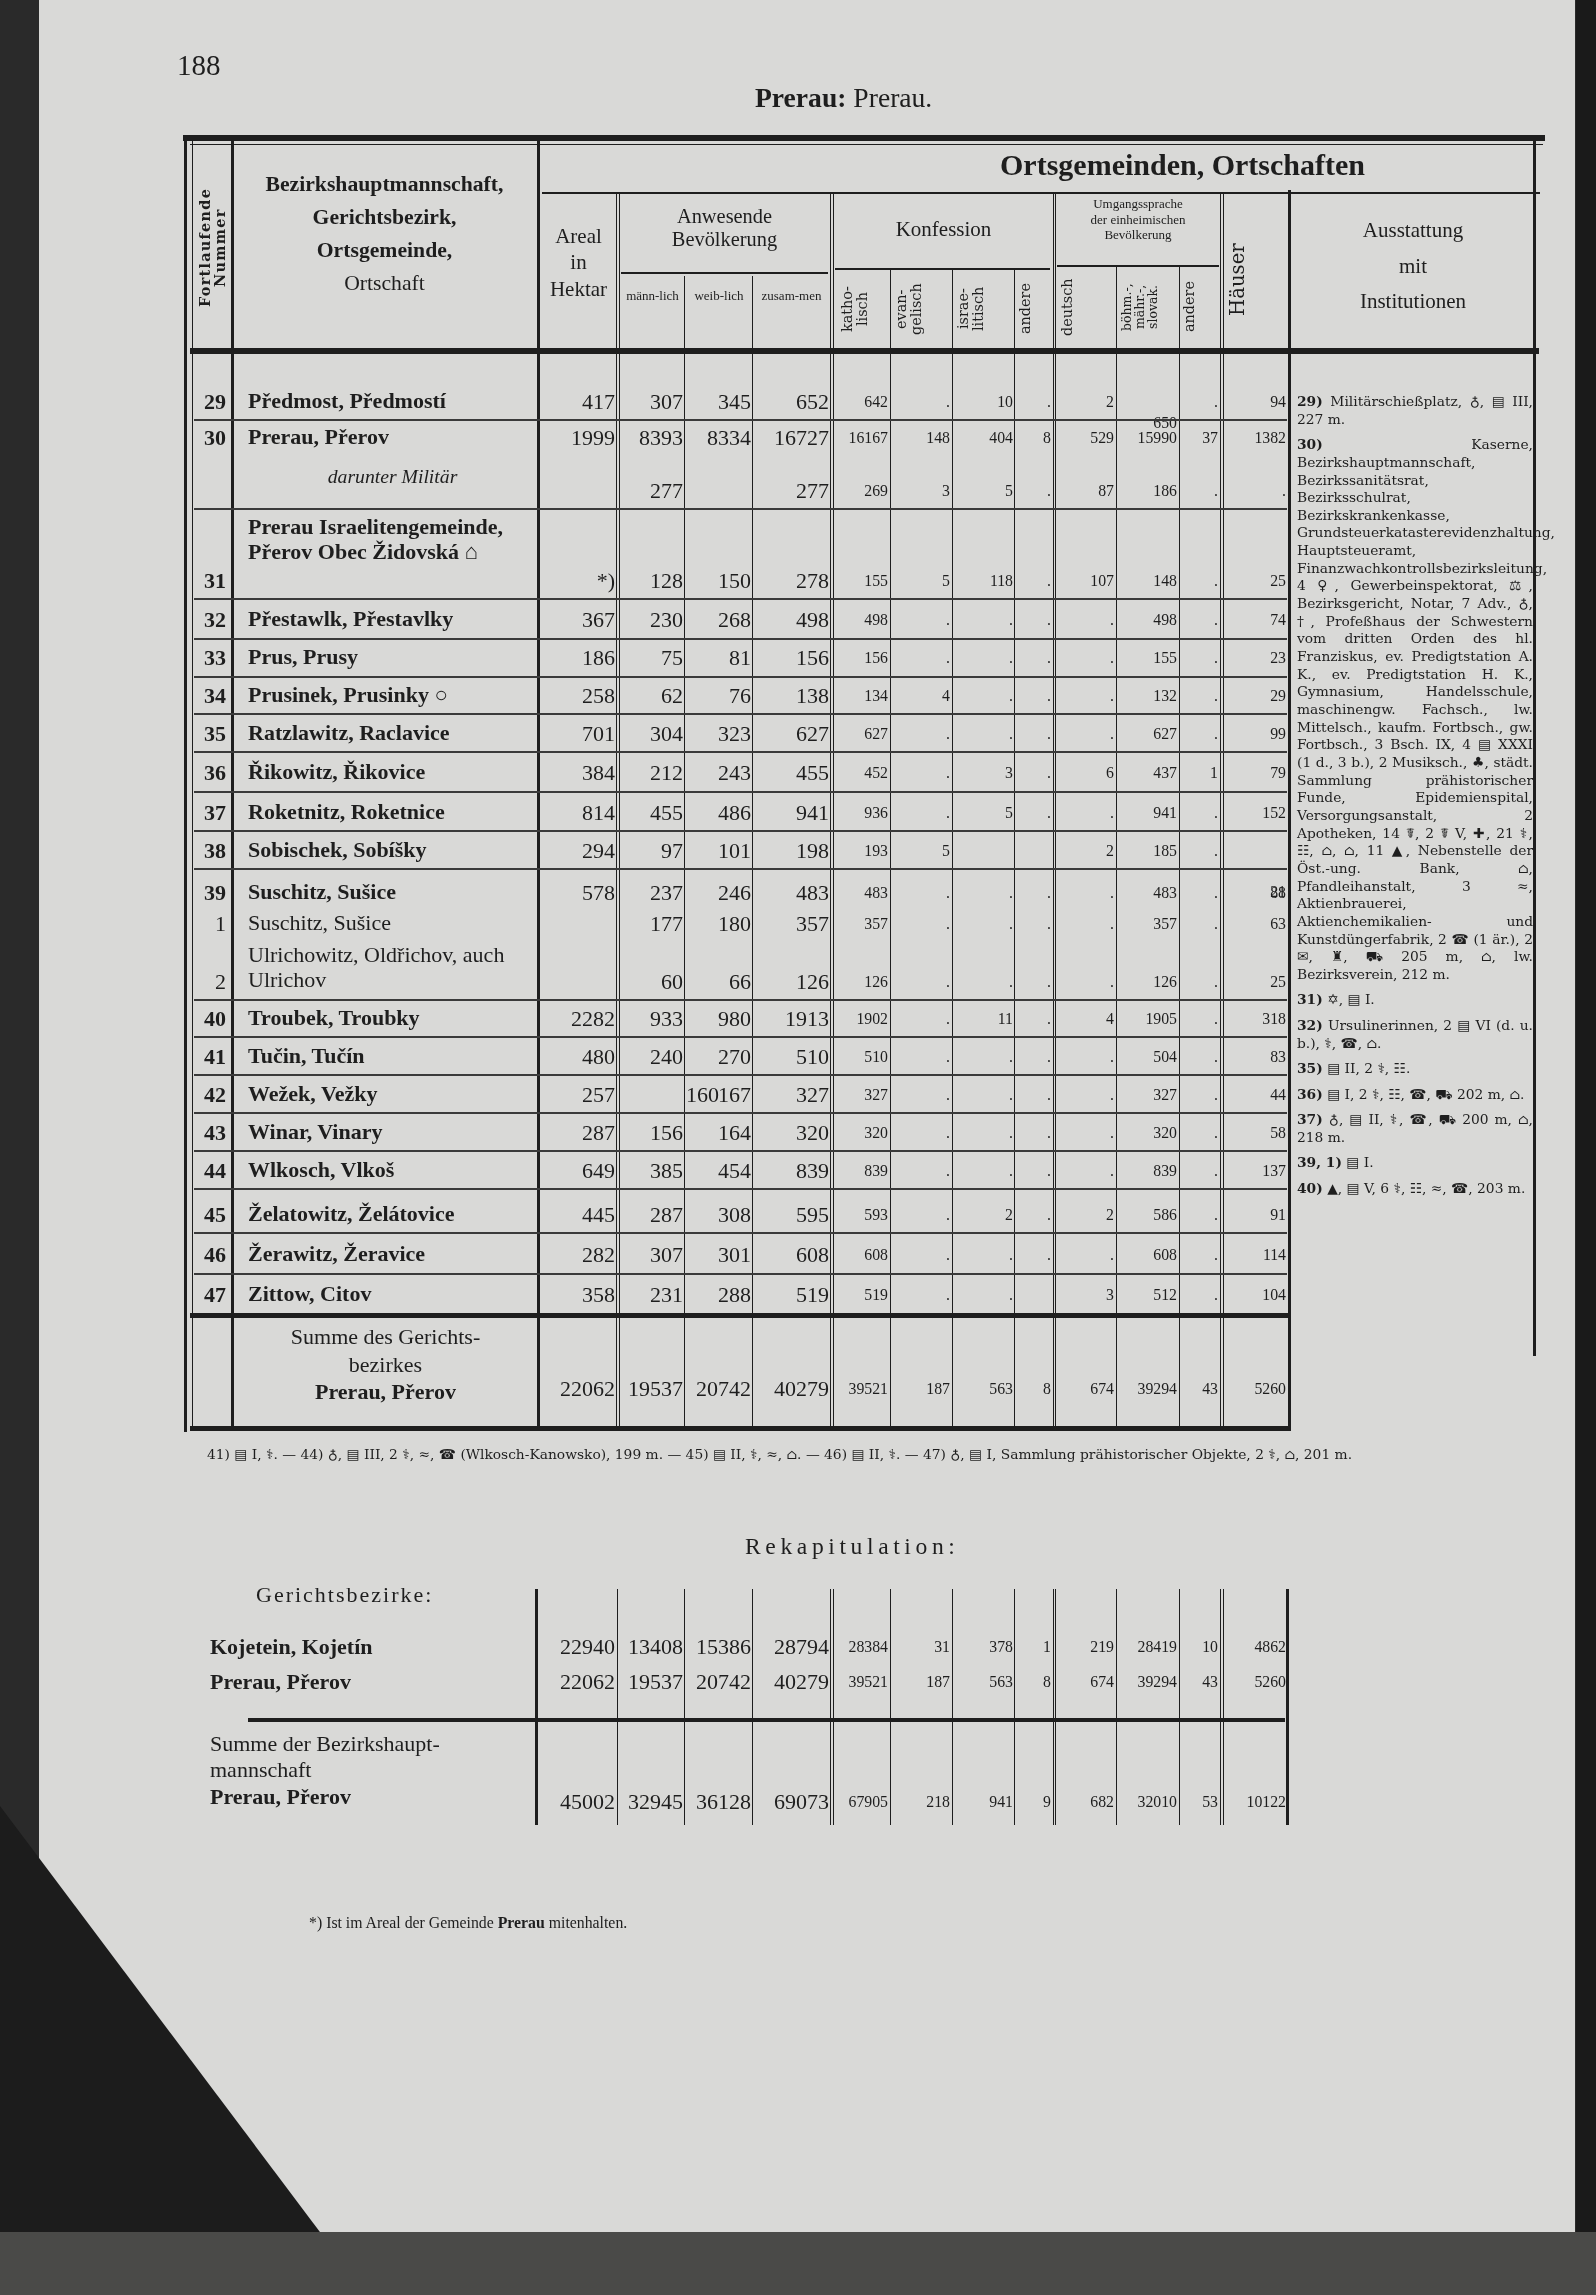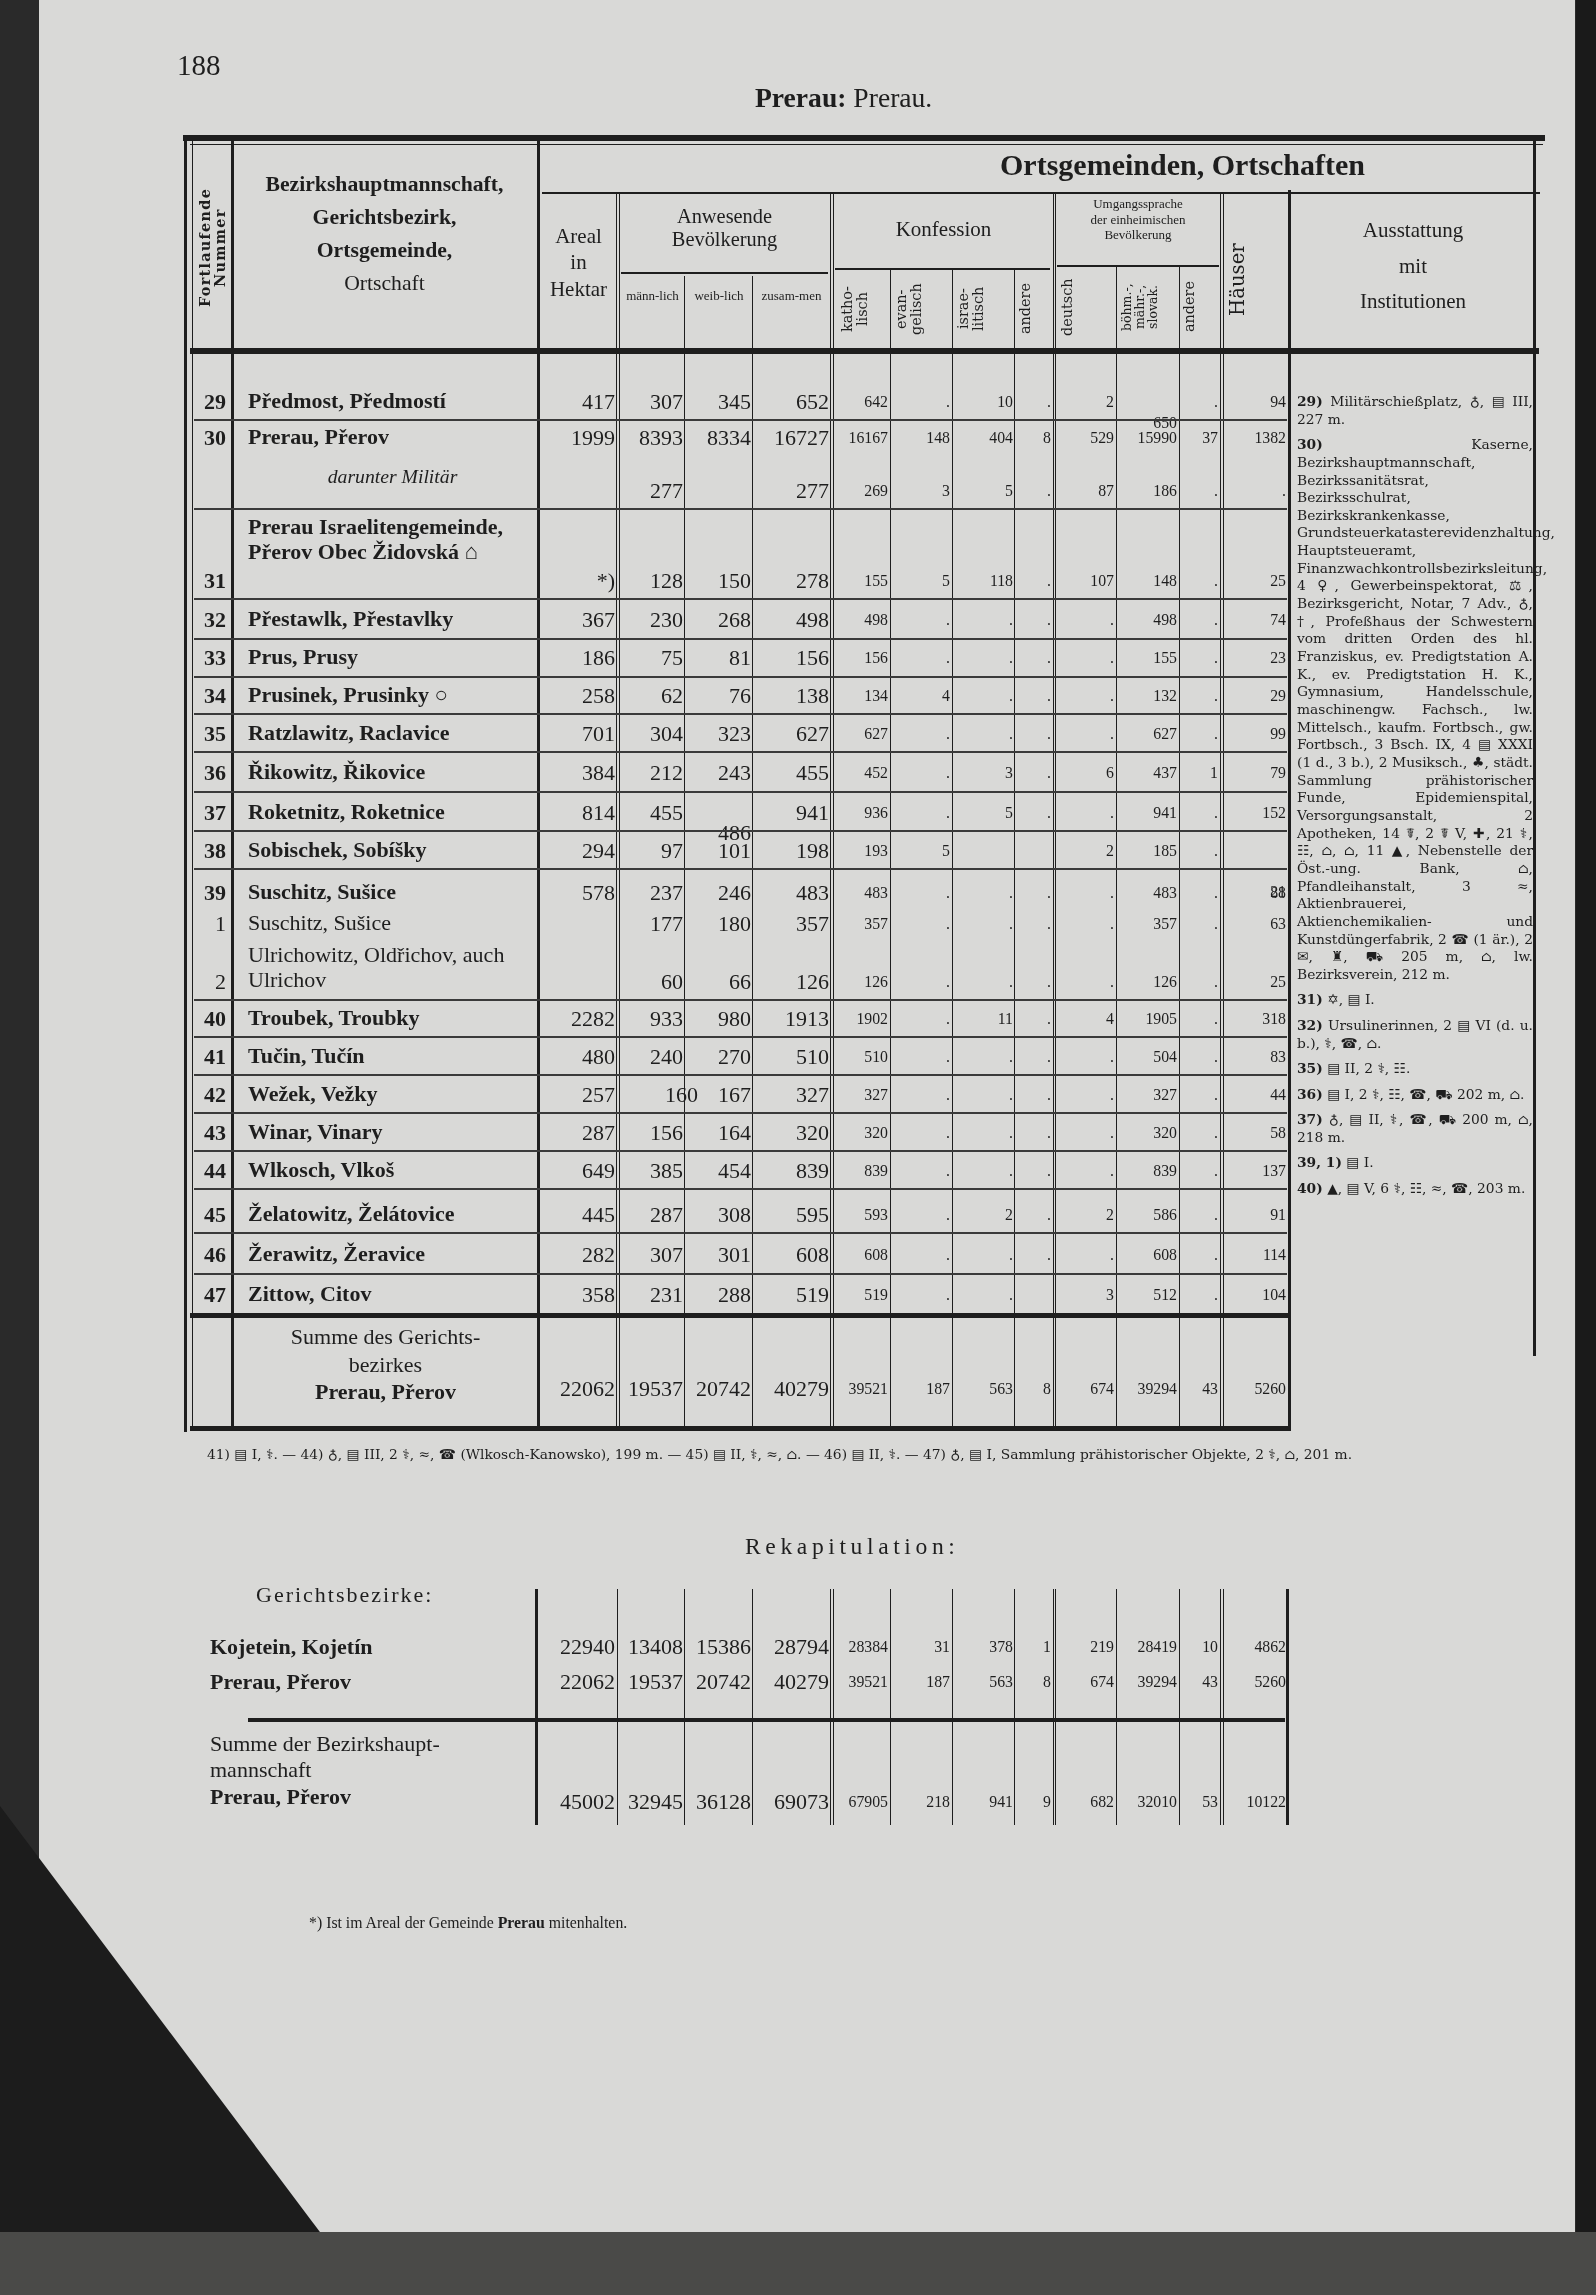--- a/index.html
+++ b/index.html
@@ -260,21 +260,21 @@
     <div class="cell small" style="top:764px;left:972px;width:79px;">.</div>
     <div class="cell small" style="top:764px;left:1035px;width:79px;">6</div>
     <div class="cell small" style="top:764px;left:1098px;width:79px;">437</div>
     <div class="cell small" style="top:764px;left:1139px;width:79px;">1</div>
     <div class="cell small" style="top:764px;left:1207px;width:79px;">79</div>
     <div class="sep" style="top:791px;left:194px;width:1093px;"></div>
     <div class="num" style="top:800px;">37</div>
     <div class="name" style="top:800px;">Roketnitz, Roketnice</div>
     <div class="cell" style="top:800px;left:536px;width:79px;">814</div>
     <div class="cell" style="top:800px;left:604px;width:79px;">455</div>
-    <div class="cell" style="top:800px;left:672px;width:79px;margin-top:20px;">486</div>
+    <div class="cell" style="top:800px;left:672px;width:79px;">486</div>
     <div class="cell" style="top:800px;left:750px;width:79px;">941</div>
     <div class="cell small" style="top:804px;left:809px;width:79px;">936</div>
     <div class="cell small" style="top:804px;left:871px;width:79px;">.</div>
     <div class="cell small" style="top:804px;left:934px;width:79px;">5</div>
     <div class="cell small" style="top:804px;left:972px;width:79px;">.</div>
     <div class="cell small" style="top:804px;left:1035px;width:79px;">.</div>
     <div class="cell small" style="top:804px;left:1098px;width:79px;">941</div>
     <div class="cell small" style="top:804px;left:1139px;width:79px;">.</div>
     <div class="cell small" style="top:804px;left:1207px;width:79px;">152</div>
     <div class="sep" style="top:830px;left:194px;width:1093px;"></div>
@@ -362,21 +362,21 @@
     <div class="cell small" style="top:1048px;left:934px;width:79px;">.</div>
     <div class="cell small" style="top:1048px;left:972px;width:79px;">.</div>
     <div class="cell small" style="top:1048px;left:1035px;width:79px;">.</div>
     <div class="cell small" style="top:1048px;left:1098px;width:79px;">504</div>
     <div class="cell small" style="top:1048px;left:1139px;width:79px;">.</div>
     <div class="cell small" style="top:1048px;left:1207px;width:79px;">83</div>
     <div class="sep" style="top:1074px;left:194px;width:1093px;"></div>
     <div class="num" style="top:1082px;">42</div>
     <div class="name" style="top:1082px;">Wežek, Vežky</div>
     <div class="cell" style="top:1082px;left:536px;width:79px;">257</div>
-    <div class="cell" style="top:1082px;left:619px;width:79px;">160</div>
+    <div class="cell" style="top:1082px;left:640px;width:79px;">160</div>
     <div class="cell" style="top:1082px;left:672px;width:79px;">167</div>
     <div class="cell" style="top:1082px;left:750px;width:79px;">327</div>
     <div class="cell small" style="top:1086px;left:809px;width:79px;">327</div>
     <div class="cell small" style="top:1086px;left:871px;width:79px;">.</div>
     <div class="cell small" style="top:1086px;left:934px;width:79px;">.</div>
     <div class="cell small" style="top:1086px;left:972px;width:79px;">.</div>
     <div class="cell small" style="top:1086px;left:1035px;width:79px;">.</div>
     <div class="cell small" style="top:1086px;left:1098px;width:79px;">327</div>
     <div class="cell small" style="top:1086px;left:1139px;width:79px;">.</div>
     <div class="cell small" style="top:1086px;left:1207px;width:79px;">44</div>

